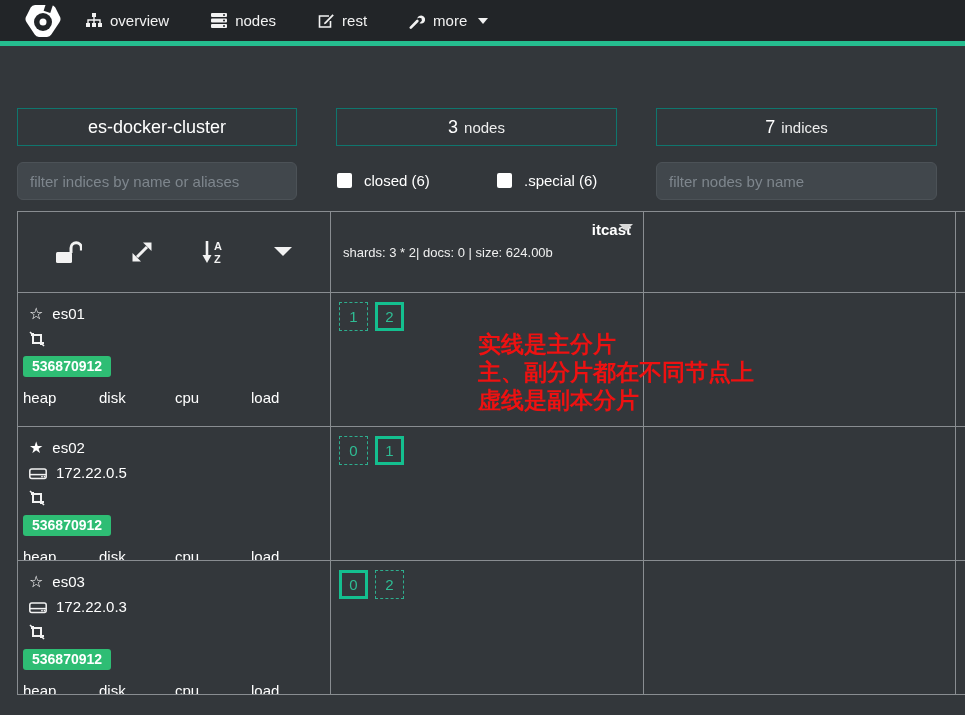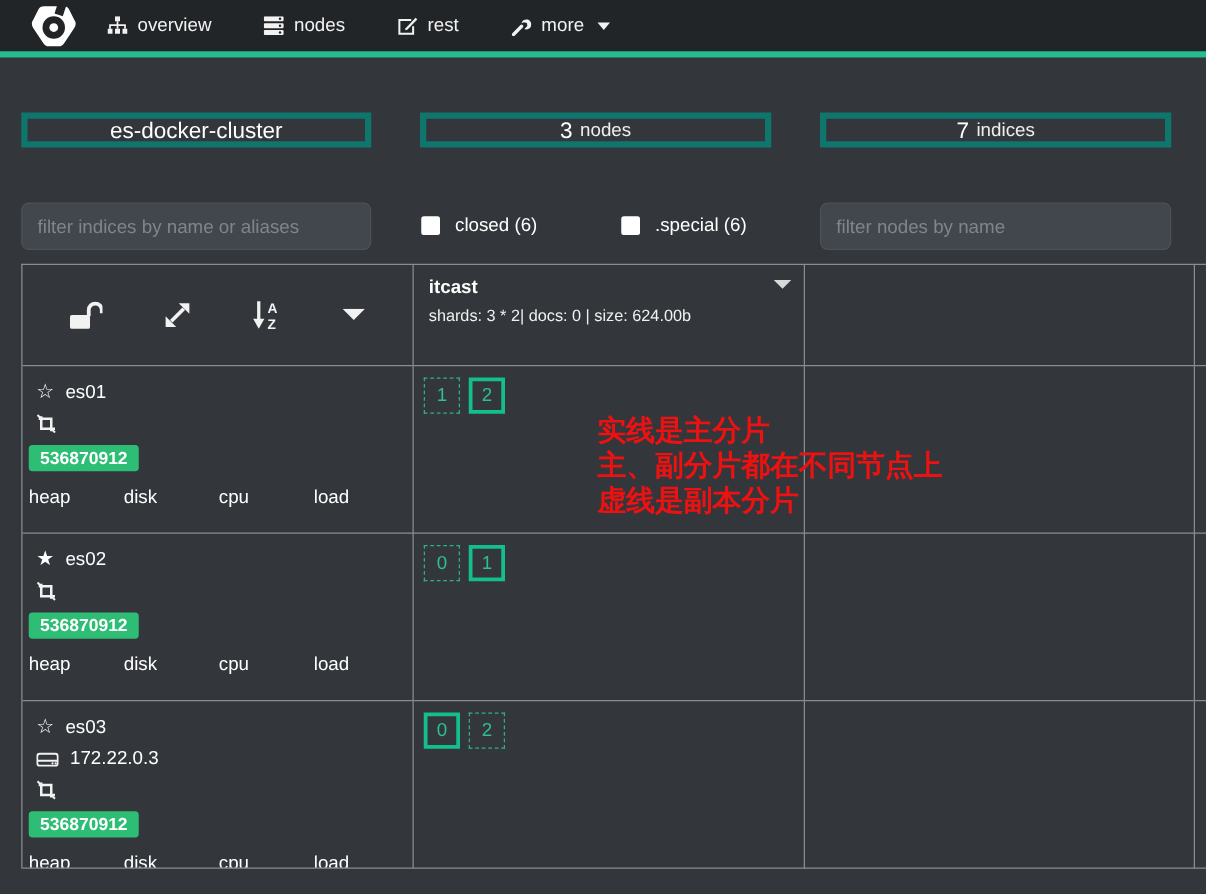--- a/index.html
+++ b/index.html
@@ -10,21 +10,21 @@
   
   .navbar { position:absolute; top:0; left:0; width:965px; height:46px;
             background:#222528; border-bottom:5px solid #25bd8f;
             display:flex; align-items:center; padding:0 24px; color:#f2f2f2; }
   .brand { width:38px; height:38px; margin-right:24px; display:flex; align-items:center; justify-content:center; cursor:pointer; }
   .nav-item { display:flex; align-items:center; gap:8px; margin-right:42px; font-size:15px; cursor:pointer; }
   .nav-item svg { display:block; }
   .caret { width:0; height:0; border-left:5px solid transparent; border-right:5px solid transparent; border-top:6px solid #f2f2f2; margin-left:3px; }
 
   
-  .sum-box { position:absolute; top:90px; height:28px; border:5px solid #0f766e;
+  .sum-box { position:absolute; top:108px; height:38px; border:1px solid #0f766e;
              display:flex; align-items:center; justify-content:center; gap:6px; color:#fff; }
   .sum-box .big { font-size:18px; }
   .sum-box .small { font-size:15px; color:#eee; }
   #box-cluster { left:17px; width:280px; font-size:18px; }
   #box-nodes { left:336px; width:281px; }
   #box-indices { left:656px; width:281px; }
 
   
   .flt-input { position:absolute; top:162px; height:38px; width:281px; background:#41474c;
                border:1px solid #4c5257; border-radius:6px; color:#e8e8e8; font-size:15px;
@@ -41,21 +41,21 @@
   
   .tbl { position:absolute; left:17px; top:211px; width:948px;
          display:grid; grid-template-columns:313px 313px 312px 10px;
          grid-template-rows:81px; grid-auto-rows:134px;
          border-top:1px solid #898d91; border-left:1px solid #898d91; }
   .cell { border-right:1px solid #898d91; border-bottom:1px solid #898d91; color:#fff; overflow:hidden; }
   .cell.cut { border-right:none; }
   .hdr-icons { display:flex; align-items:center; justify-content:space-around; padding:0 14px; }
   .hdr-icons .hicon { cursor:pointer; display:flex; align-items:center; }
   .hdr-index { position:relative; padding:9px 12px 0 12px; }
-  .idx-name { font-size:15px; font-weight:bold; }
+  .idx-name { font-size:15px; font-weight:bold;text-align:right; }
   .idx-stats { font-size:13px; margin-top:7px; color:#f0f0f0; }
   .idx-caret { position:absolute; top:12px; right:10px; width:0; height:0;
                border-left:7px solid transparent; border-right:7px solid transparent;
                border-top:7px solid #d8d8d8; cursor:pointer; }
 
   
   .node-cell { padding:8px 8px 0 5px; }
   .node-line { display:flex; align-items:center; gap:9px; height:25px; margin-left:6px;
                font-size:15px; color:#fff; }
   .star { font-size:16px; line-height:16px; }
@@ -224,20 +224,29 @@
       </div>
   <div class="cell"></div>
   <div class="cell cut"></div>
 
   <div class="cell node-cell">
     <div class="node-line">
       <span class="star">★</span>
       <span>es02</span>
     </div>
     <div class="node-line">
+      <svg width="18" height="14" viewBox="0 0 18 14">
+        <rect x="0.8" y="3" width="16.4" height="9.5" rx="2" stroke="#f2f2f2" stroke-width="1.5" fill="none"></rect>
+        <path d="M1 8.6 h16" stroke="#f2f2f2" stroke-width="1.5"></path>
+        <circle cx="13" cy="10.6" r="0.9" fill="#f2f2f2"></circle>
+            <circle cx="15.5" cy="10.6" r="0.9" fill="#f2f2f2"></circle>
+      </svg>
+      <span>172.22.0.5</span>
+    </div>
+    <div class="node-line">
       <svg width="16" height="16" viewBox="0 0 16 16">
         <path d="M1 1 L5 5" stroke="#f2f2f2" stroke-width="1.6"></path>
         <path d="M4 2 V12 H15" stroke="#f2f2f2" stroke-width="2" fill="none"></path>
         <path d="M2 4 H12 V14" stroke="#f2f2f2" stroke-width="2" fill="none"></path>
         <path d="M11 11 L15 15" stroke="#f2f2f2" stroke-width="1.6"></path>
       </svg>
     </div>
     <span class="badge">536870912</span>
     <div class="stats">
           <div class="stat">

